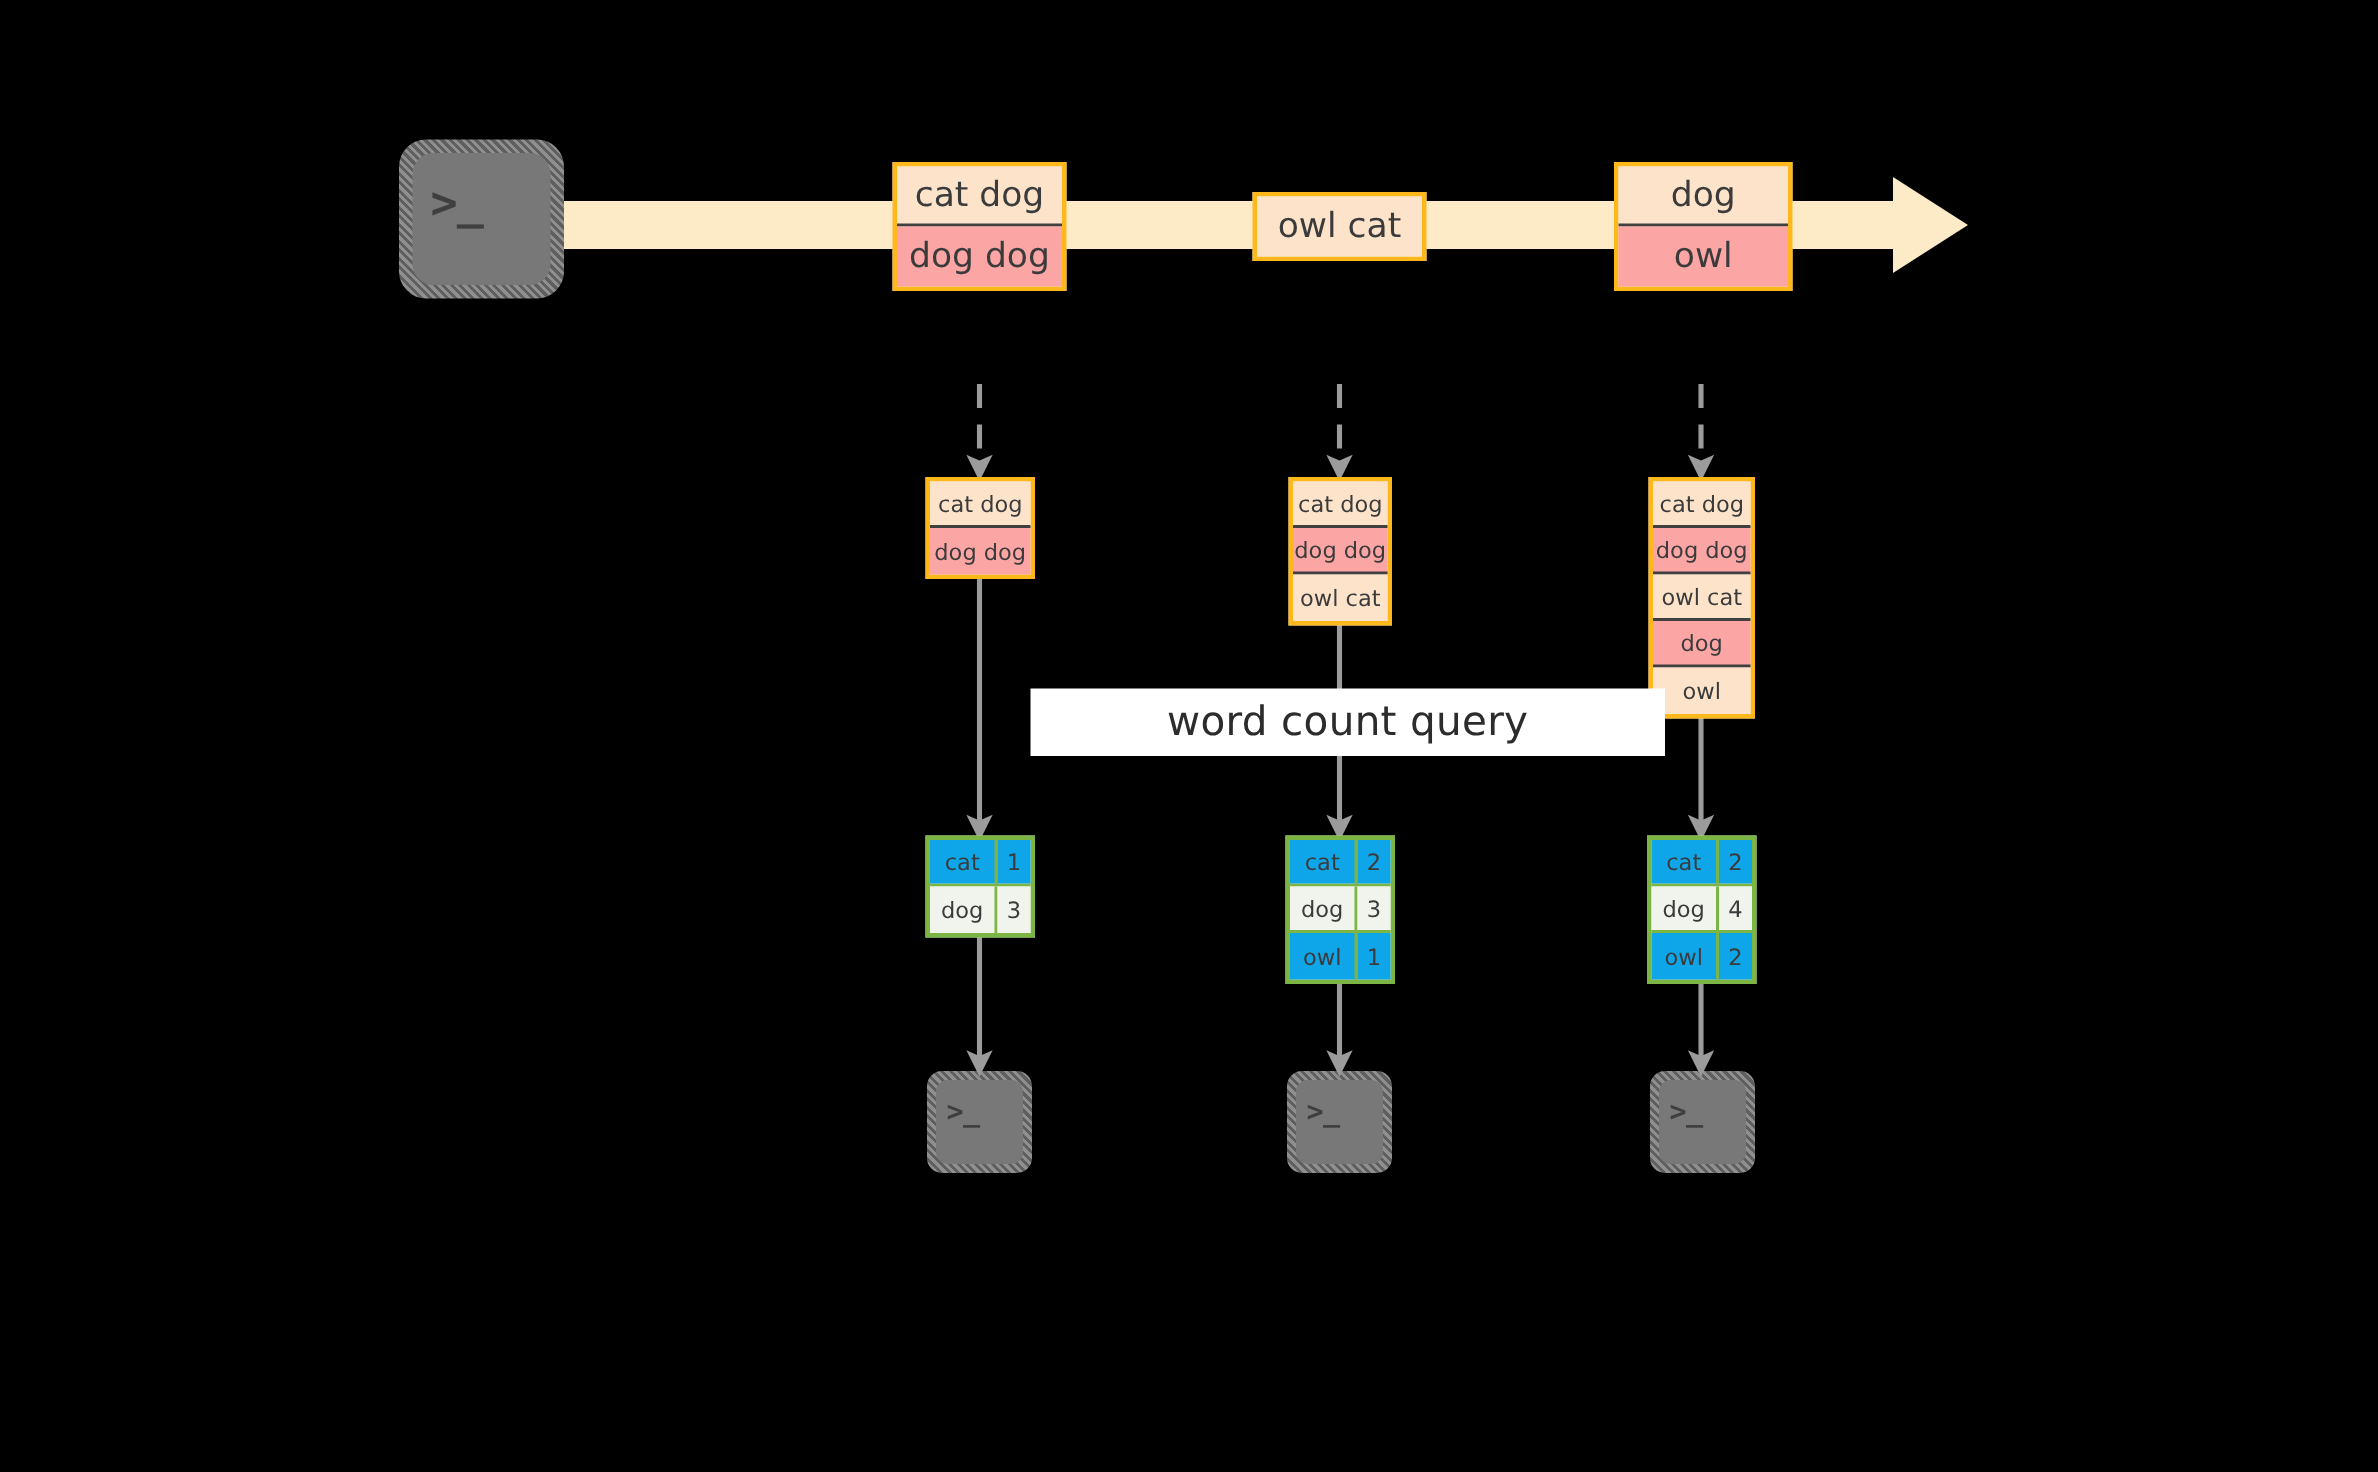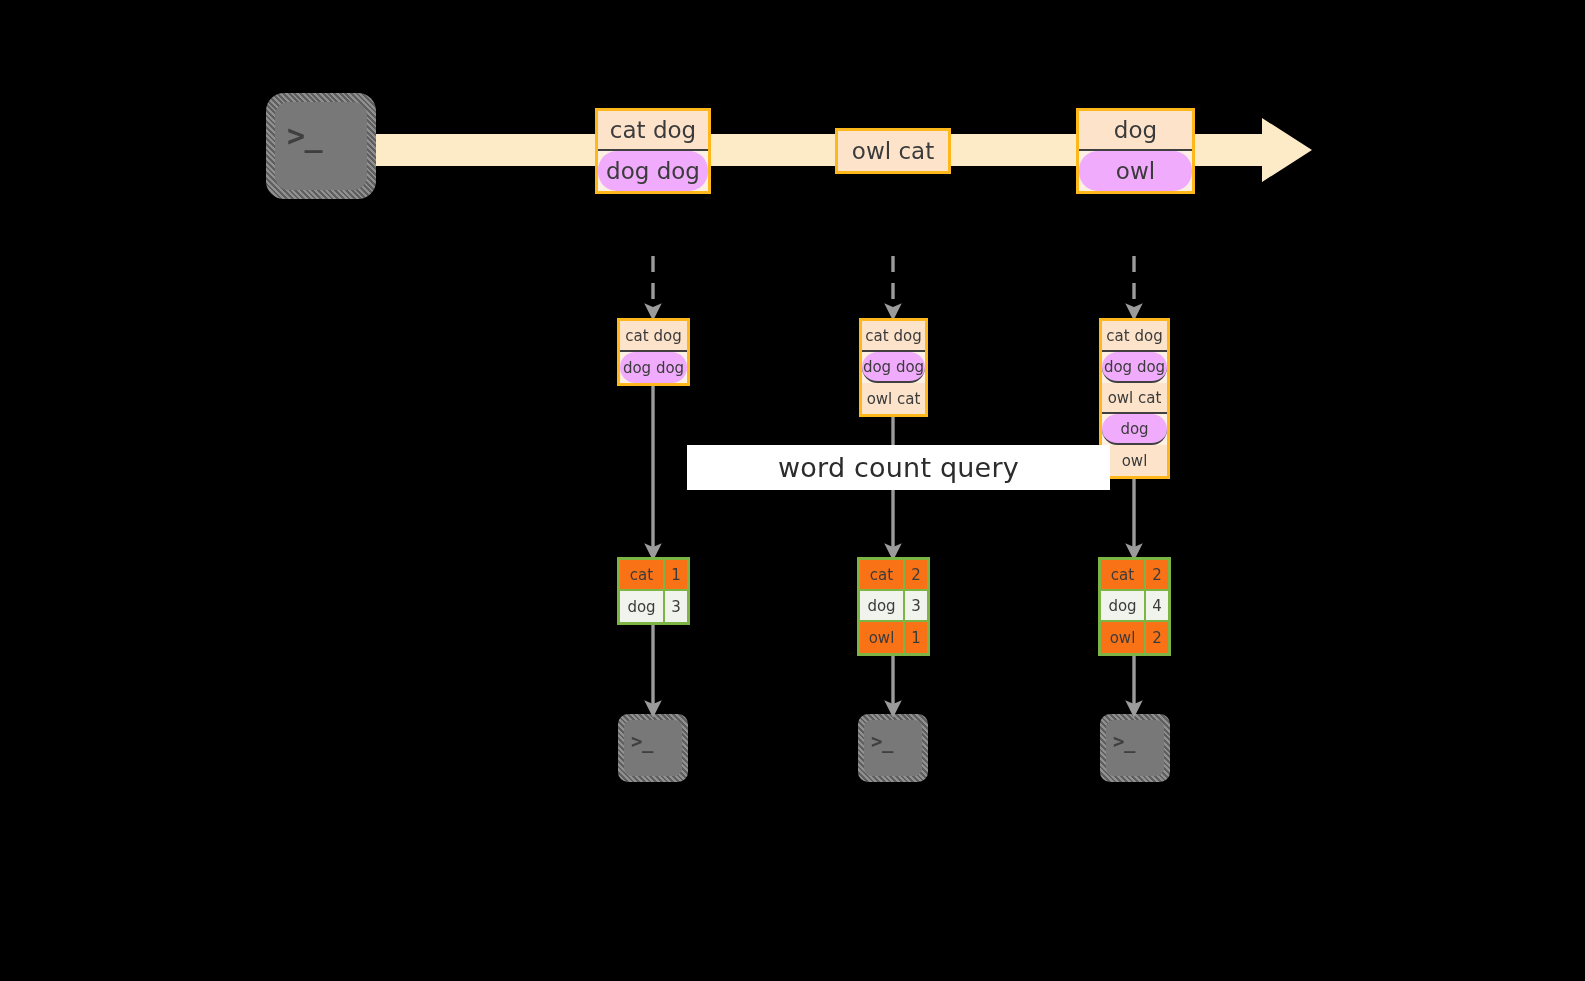--- a/index.html
+++ b/index.html
@@ -65,21 +65,21 @@
     border-bottom: 2px solid #404040;
     display: flex;
     align-items: center;
     justify-content: center;
     color: #3b3b3b;
     white-space: nowrap;
     overflow: hidden;
   }
   .stream-cell:last-child { border-bottom: none; }
   .stream-cell.tint-a { background: #FCE3CA; }
-  .stream-cell.tint-b { background: #f0abfc; border-radius: 19px; }
+  .stream-cell.tint-b { background: #fca5a5; }
 
   
   .top-box { z-index: 7; }
   .top-box .stream-cell { font-size: 23px; height: 40px; }
 
   
   .mid-box .stream-cell { font-size: 15px; height: 31px; }
 
   
   .result-table {
@@ -87,21 +87,21 @@
     border: 3px solid #7DB544;
     background: #EFF4EA;
     z-index: 6;
   }
   .result-row {
     display: flex;
     border-bottom: 2px solid #7DB544;
     height: 31px;
   }
   .result-row:last-child { border-bottom: none; }
-  .result-row.tint-a .cell { background: #f97316; }
+  .result-row.tint-a .cell { background: #0ea5e9; }
   .result-row.tint-b .cell { background: #F0F4EC; }
   .result-row .cell {
     display: flex;
     align-items: center;
     justify-content: center;
     font-size: 15px;
     color: #3b3b3b;
   }
   .result-row .cell.word { border-right: 2px solid #7DB544; }
 
@@ -110,21 +110,21 @@
     position: absolute;
     left: 0; top: 0;
     width: 1585px; height: 981px;
     z-index: 2;
     pointer-events: none;
   }
 
   
   .query-label {
     position: absolute;
-    left: 687px; top: 445px;
+    left: 687px; top: 459px;
     width: 423px; height: 45px;
     background: #FFFFFF;
     display: flex;
     align-items: center;
     justify-content: center;
     z-index: 9;
   }
   .query-label span {
     font-size: 27px;
     color: #2c2c2c;

